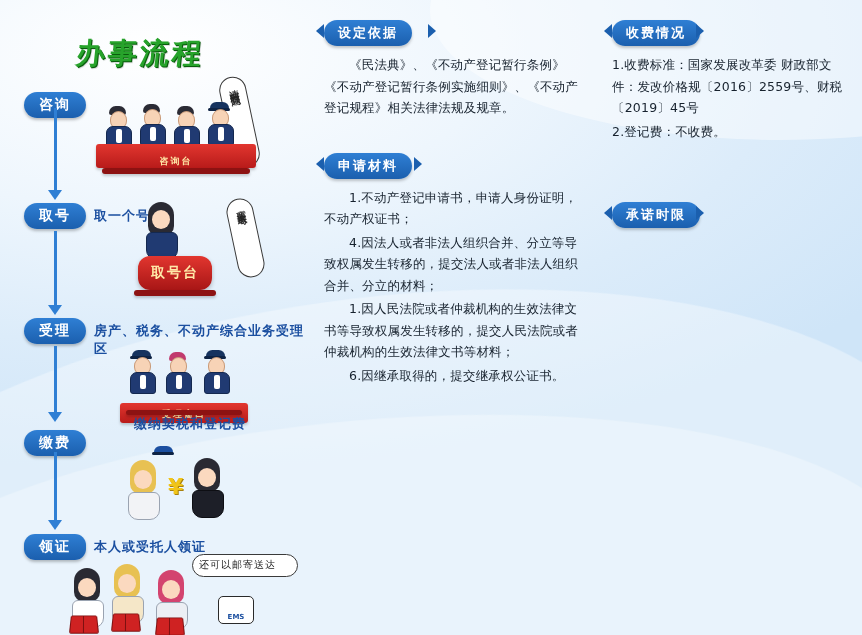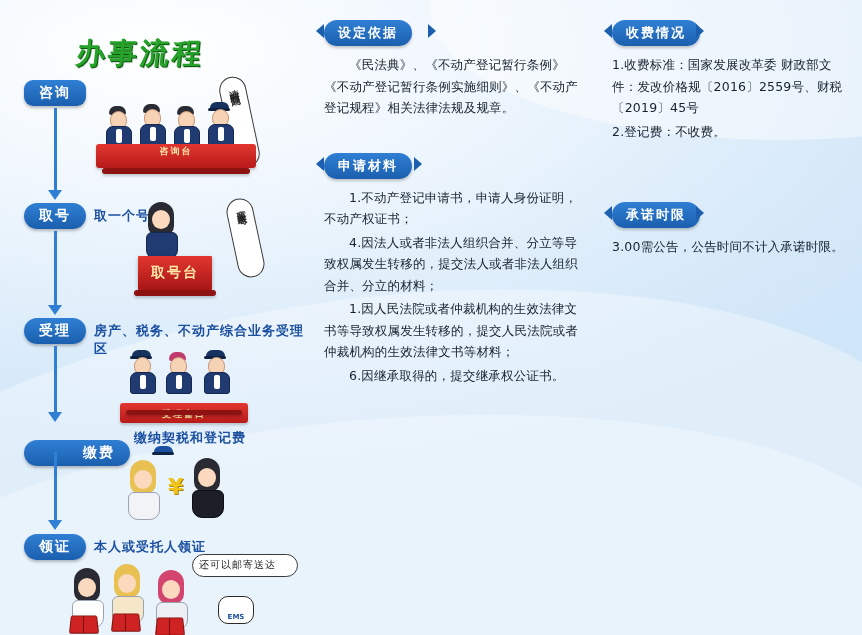--- a/index.html
+++ b/index.html
@@ -148,21 +148,21 @@
     content: "";
     position: absolute;
     left: 9px; top: 2px;
     width: 6px; height: 14px;
     background: #ffffff;
     border-radius: 2px;
   }
   .queue-ticket {
     position: absolute;
     background: linear-gradient(180deg, #e2362f 0%, #a81616 100%);
-    border-radius: 1px;
+    border-radius: 12px;
     color: #ffe9a8;
     font-size: 14px;
     font-weight: bold;
     letter-spacing: 2px;
     display: flex;
     align-items: center;
     justify-content: center;
     box-shadow: 0 2px 4px rgba(0,0,0,0.25);
   }
   .speech {
@@ -226,21 +226,21 @@
     color: #f0c419;
     font-size: 22px;
     font-weight: bold;
     text-shadow: 1px 1px 0 #a8800c;
   }
   .ems {
     position: absolute;
     width: 34px; height: 24px;
     background: #ffffff;
     border: 1.5px solid #2a2a2a;
-    border-radius: 10px;
+    border-radius: 5px;
     font-size: 7px;
     color: #1b4fa0;
     font-weight: bold;
     display: flex;
     align-items: flex-end;
     justify-content: center;
     padding-bottom: 2px;
   }
 
   
@@ -302,21 +302,21 @@
 <div class="poster">
 
   <div class="swoosh sw1"></div>
   <div class="swoosh sw2"></div>
   <div class="swoosh sw3"></div>
 
   <div class="flow">
 
     <div class="flow-title">办事流程</div>
 
-    <div class="step" style="top:62px;border-radius:9px;">咨询</div>
+    <div class="step" style="top:74px;">咨询</div>
     <div class="arrow-line" style="top:90px; height:86px;"></div>
     <div class="arrow-head" style="top:172px;"></div>
 
     <div class="illus" style="left:82px; top:62px; width:200px; height:110px;">
       <div class="speech" style="left:130px; top:-4px; height:82px;">请问您有什么问题</div>
       <div class="person" style="left:10px; top:26px;">
         <div class="p-hair" style="left:3px; top:0;"></div>
           <div class="p-head" style="left:4px; top:5px;"></div>
           <div class="p-body" style="left:0; top:20px;"></div>
       </div>
@@ -329,21 +329,21 @@
         <div class="p-hair" style="left:3px; top:0;"></div>
           <div class="p-head" style="left:4px; top:5px;"></div>
           <div class="p-body" style="left:0; top:20px;"></div>
       </div>
       <div class="person" style="left:112px; top:22px;">
         <div class="p-cap" style="left:2px; top:0;"></div>
           <div class="p-head" style="left:4px; top:7px;"></div>
           <div class="p-body" style="left:0; top:22px;"></div>
       </div>
       <div class="desk" style="left:0; top:64px; width:160px; height:24px;">
-        <div class="desk-label" style="top:1px;">咨询台</div>
+        <div class="desk-label" style="top:11px;">咨询台</div>
       </div>
       <div class="desk" style="left:6px; top:88px; width:148px; height:6px; background:#8d1212;"></div>
     </div>
 
     <div class="step" style="top:185px;">取号</div>
     <div class="step-note" style="left:80px; top:189px;">取一个号</div>
     <div class="arrow-line" style="top:213px; height:78px;"></div>
     <div class="arrow-head" style="top:287px;"></div>
 
     <div class="illus" style="left:116px; top:178px; width:180px; height:110px;">
@@ -377,43 +377,43 @@
         <div class="p-cap" style="left:2px; top:0;"></div>
           <div class="p-head" style="left:4px; top:7px;"></div>
           <div class="p-body" style="left:0; top:22px;"></div>
       </div>
       <div class="desk" style="left:6px; top:57px; width:128px; height:20px;">
         <div class="desk-label" style="top:5px;">受理窗口</div>
       </div>
       <div class="desk" style="left:12px; top:64px; width:116px; height:5px; background:#8d1212;"></div>
     </div>
 
-    <div class="step" style="top:422px;padding-left:44px;">缴费</div>
-    <div class="step-note" style="left:80px; top:411px;padding-left:40px;">缴纳契税和登记费</div>
+    <div class="step" style="top:412px;">缴费</div>
+    <div class="step-note" style="left:80px; top:397px;padding-left:40px;">缴纳契税和登记费</div>
     <div class="arrow-line" style="top:434px; height:72px;"></div>
     <div class="arrow-head" style="top:502px;"></div>
 
     <div class="illus" style="left:108px; top:432px; width:180px; height:70px;">
       <div class="girl" style="left:8px; top:10px;">
         <div class="g-hair blonde" style="left:0; top:0;"></div>
         <div class="g-face" style="left:4px; top:10px;"></div>
         <div class="g-body" style="left:-2px; top:32px; background:#f2f3f6;"></div>
       </div>
       <div class="yen" style="left:46px; top:24px;">¥</div>
       <div class="girl" style="left:72px; top:8px;">
         <div class="g-hair" style="left:0; top:0;"></div>
         <div class="g-face" style="left:4px; top:10px;"></div>
         <div class="g-body" style="left:-2px; top:32px; background:#1d1f28; border-color:#0d0e13;"></div>
       </div>
       <div class="person" style="left:30px; top:-4px;">
         <div class="p-cap" style="left:2px; top:0; background:#1b4fa0;"></div>
       </div>
     </div>
 
-    <div class="step" style="top:516px;">领证</div>
+    <div class="step" style="top:516px;border-radius:11px;">领证</div>
     <div class="step-note" style="left:80px; top:520px;">本人或受托人领证</div>
 
     <div class="illus" style="left:56px; top:540px; width:230px; height:90px;">
       <div class="speech flat" style="left:122px; top:-4px; width:92px;">还可以邮寄送达</div>
       <div class="girl" style="left:4px; top:10px;">
         <div class="g-hair" style="left:0; top:0;"></div>
         <div class="g-face" style="left:4px; top:10px;"></div>
         <div class="g-body" style="left:-2px; top:32px; background:#ffffff;"></div>
       </div>
       <div class="book" style="left:0; top:56px;"></div>
@@ -469,19 +469,18 @@
         <p>1.收费标准：国家发展改革委 财政部文件：发改价格规〔2016〕2559号、财税〔2019〕45号</p>
         <p>2.登记费：不收费。</p>
       </div>
     </div>
 
     <div class="sec-block" style="margin-top:60px;">
       <div class="sec-head-wrap w4">
         <span class="sec-head">承诺时限</span>
       </div>
       <div class="body-text">
-        <p>3.00需公告，公告时间不计入承诺时限。</p>
       </div>
     </div>
 
   </div>
 
 </div>
 
 </body></html>

